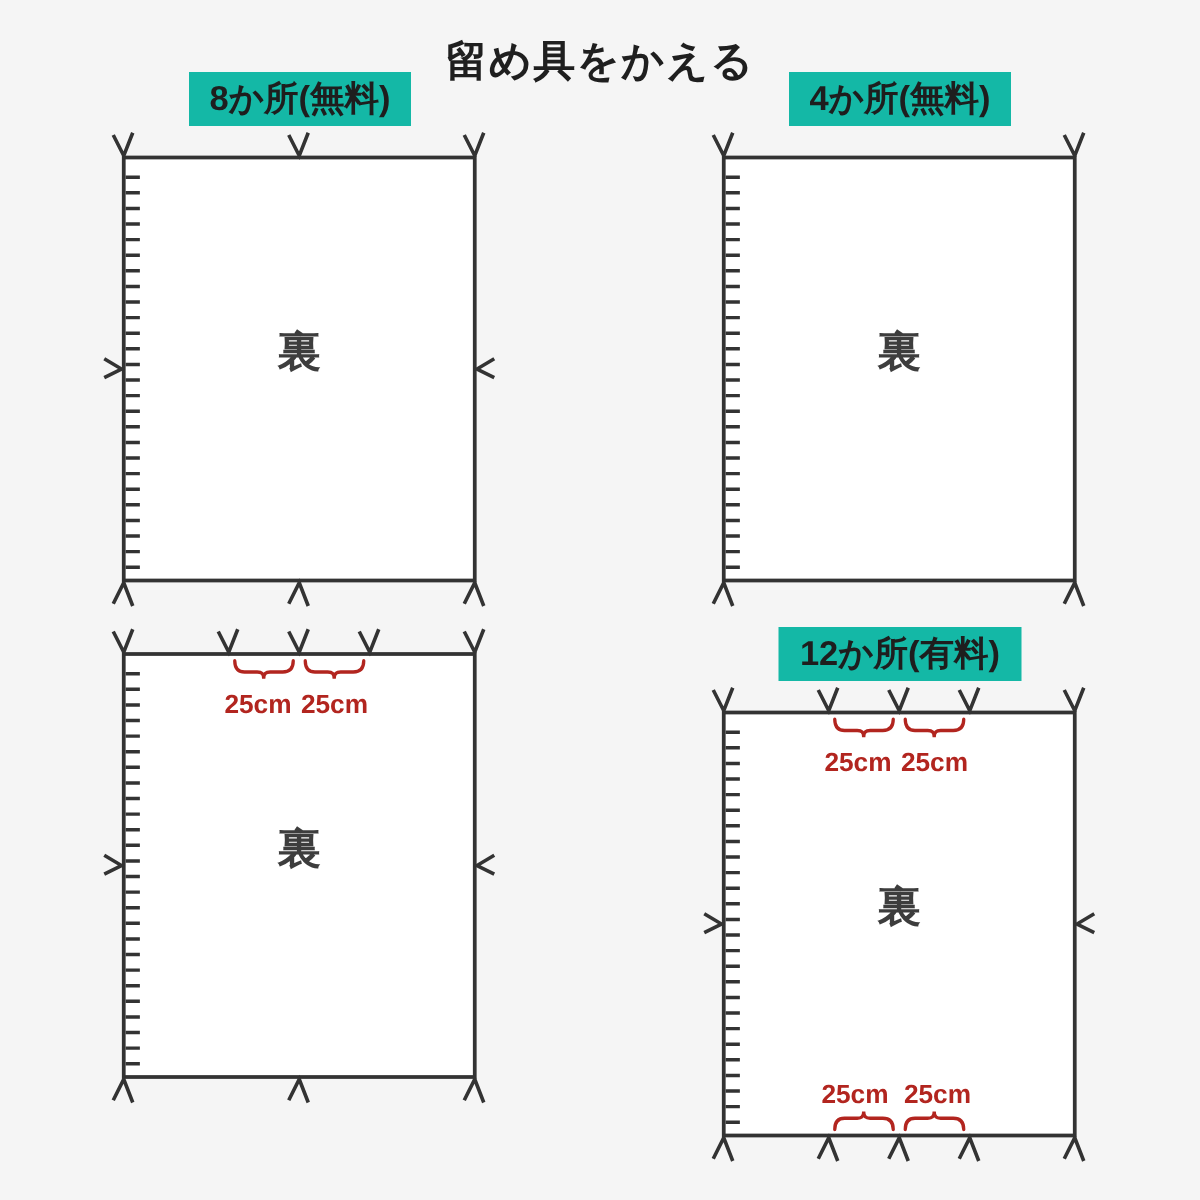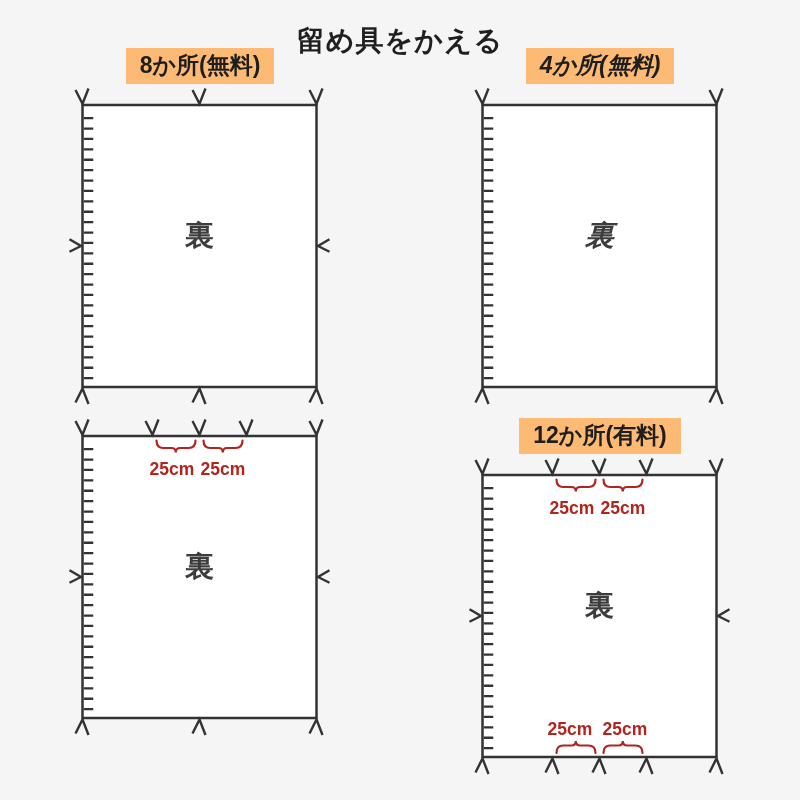--- a/index.html
+++ b/index.html
@@ -12,26 +12,26 @@
   .title{
     position:absolute;top:6px;left:0;right:0;
     margin:16px;text-align:center;
     font-size:28px;font-weight:bold;color:#1f1f1f;
     letter-spacing:1px;
   }
   .panel{
     position:absolute;width:280px;text-align:center;
   }
   .p1{left:60px;top:48px;}
-  .p2{left:460px;top:48px;font-style:italic;}
+  .p2{left:460px;top:48px;}
   .p3{left:60px;top:418px;}
   .p4{left:460px;top:418px;}
   .panel-label{
     display:inline-block;
-    background:#fdba74;color:#1e1e1e;
+    background:#14b8a6;color:#1e1e1e;
     font-size:23px;font-weight:bold;
     padding:3px 14px;margin:0 0 3px 0;
     line-height:1.3;white-space:nowrap;
   }
   .diagram{display:block;margin:0 auto;}
   .frame{fill:#ffffff;stroke:#333333;stroke-width:2.5;}
   .zip{stroke:#333333;stroke-width:9.5;stroke-dasharray:2.3 8.1;}
   .mark{fill:none;stroke:#333333;stroke-width:2.4;}
   .brace{fill:none;stroke:#b2251f;stroke-width:2.2;stroke-linecap:round;}
   .dim{

